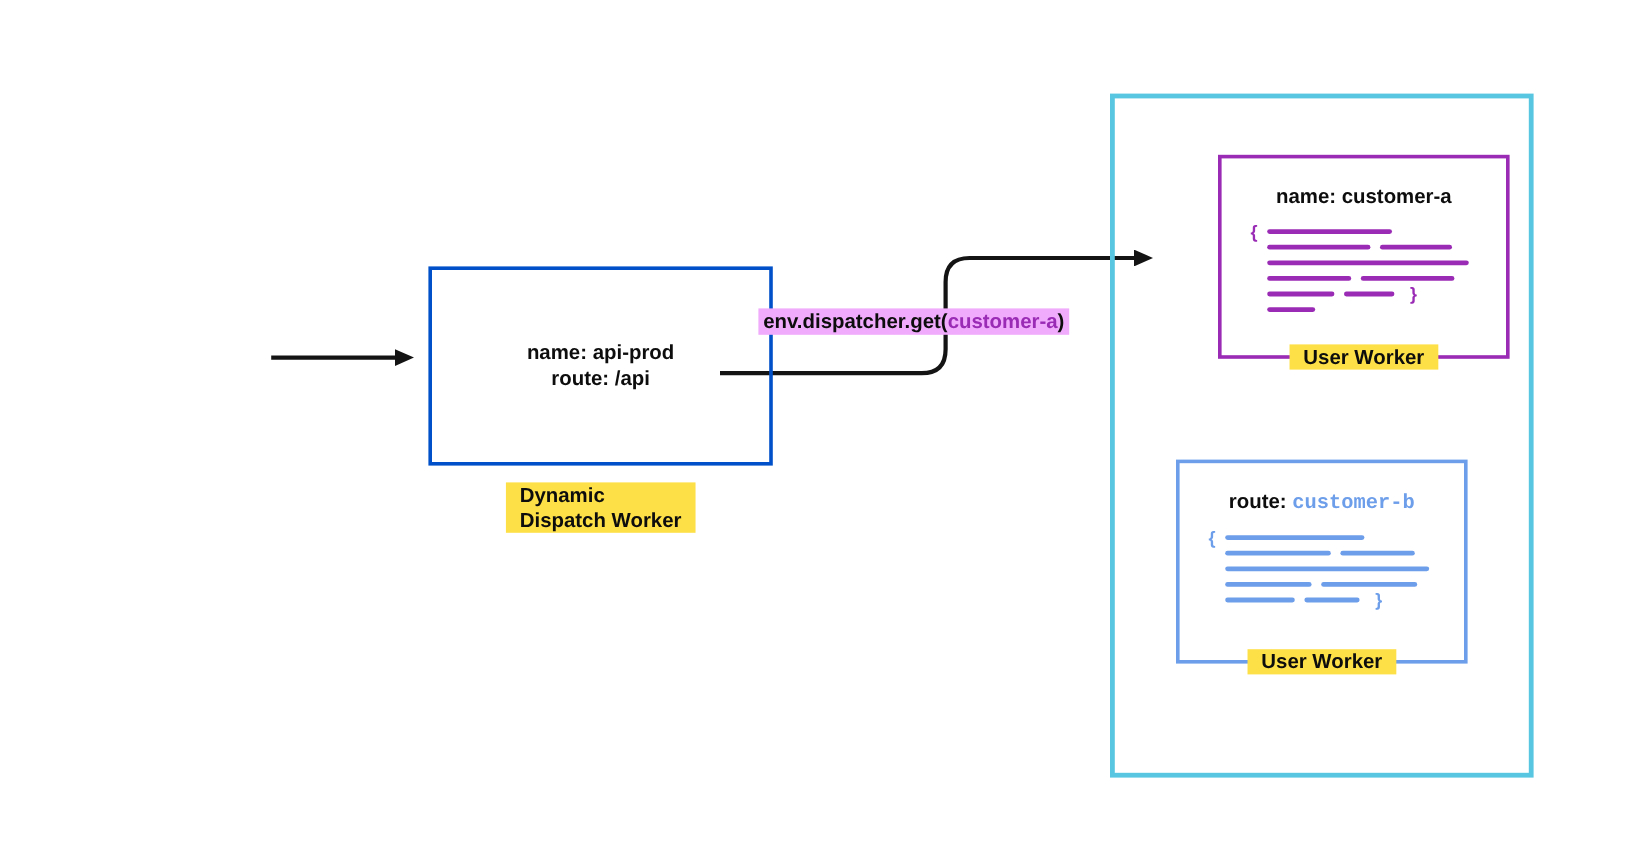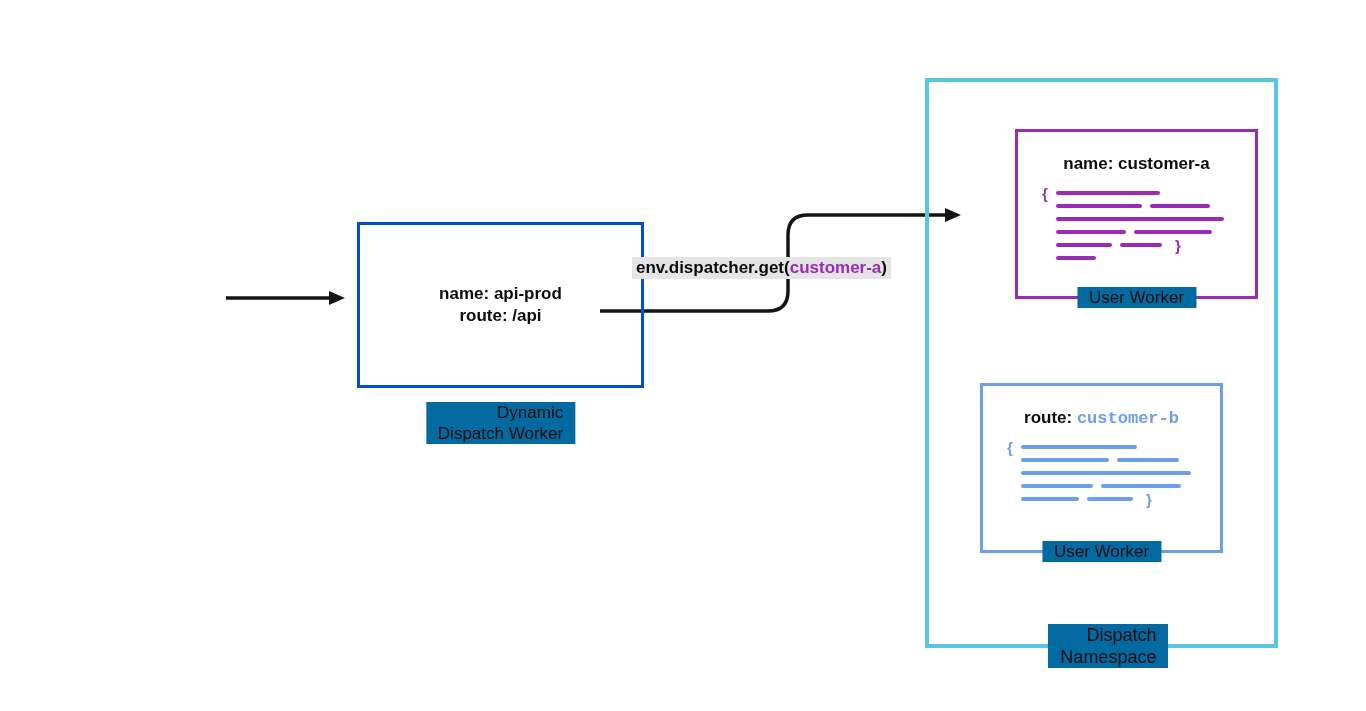--- a/index.html
+++ b/index.html
@@ -27,23 +27,23 @@
 
   .box-body {
     position:absolute; inset:0; display:flex; flex-direction:column;
     align-items:center; justify-content:center;
     font-size:17px; font-weight:700; line-height:22px; text-align:center;
   }
 
   .box-label {
     position:absolute; left:50%; transform:translateX(-50%);
     top:calc(100% - 9px);
-    background:#0369a1; padding:0 12px;
-    font-size:17px; font-weight:400; line-height:21px;
-    white-space:nowrap; text-align:right;
+    background:#fde047; padding:0 12px;
+    font-size:17px; font-weight:700; line-height:21px;
+    white-space:nowrap; text-align:left;
   }
   .box-label.two-line { top:calc(100% - 11px);margin-top:28px; }
 
   .namespace-box { left:925px; top:78px; width:353px; height:570px; border:4px solid var(--cyan, #58c6e0); z-index:1; }
   .namespace-label { top:calc(100% - 20px); left:52%; font-size:18px; line-height:22px; }
 
   .worker-box { width:243px; height:170px; }
   .worker-a { left:46px; top:47px;  border:3px solid var(--purple, #9a2bb5);margin-left:40px; }
   .worker-b { left:51px; top:301px; border:3px solid var(--light-blue, #6d9eea); }
 
@@ -57,21 +57,21 @@
 
   .brace { font-size:15px; font-weight:700; line-height:1; }
   .worker-a .brace { color:var(--purple, #9a2bb5); }
   .worker-b .brace { color:var(--light-blue, #6d9eea); }
   .brace.open { position:absolute; left:0; top:-5px; }
   .brace.close { margin-left:5px; }
 
   .call-label {
     position:absolute; left:632px; top:257px;
     font-size:17px; font-weight:700; line-height:20px;
-    background:#e5e5e5; padding:1px 4px; z-index:3; white-space:nowrap;
+    background:#f0abfc; padding:1px 4px; z-index:3; white-space:nowrap;
   }
 </style>
 </head>
 <body>
 
 <div class="canvas">
 
   <svg class="connectors" width="1366" height="711" viewBox="0 0 1366 711">
     <defs>
       <marker id="ah" markerUnits="userSpaceOnUse" markerWidth="16" markerHeight="14" refX="3" refY="7" orient="auto">
@@ -152,19 +152,15 @@
           </div>
           <div class="code-row">
             <span class="code-seg" style="width: 58px;"></span>
             <span class="code-seg" style="width: 46px;"></span>
             <span class="brace close">}</span>
           </div>
         </div>
       <div class="box-label">User Worker</div>
     </div>
 
-    <div class="box-label namespace-label">
-      <div>Dispatch</div>
-      <div>Namespace</div>
-    </div>
   </div>
 
 </div>
 
 </body></html>

